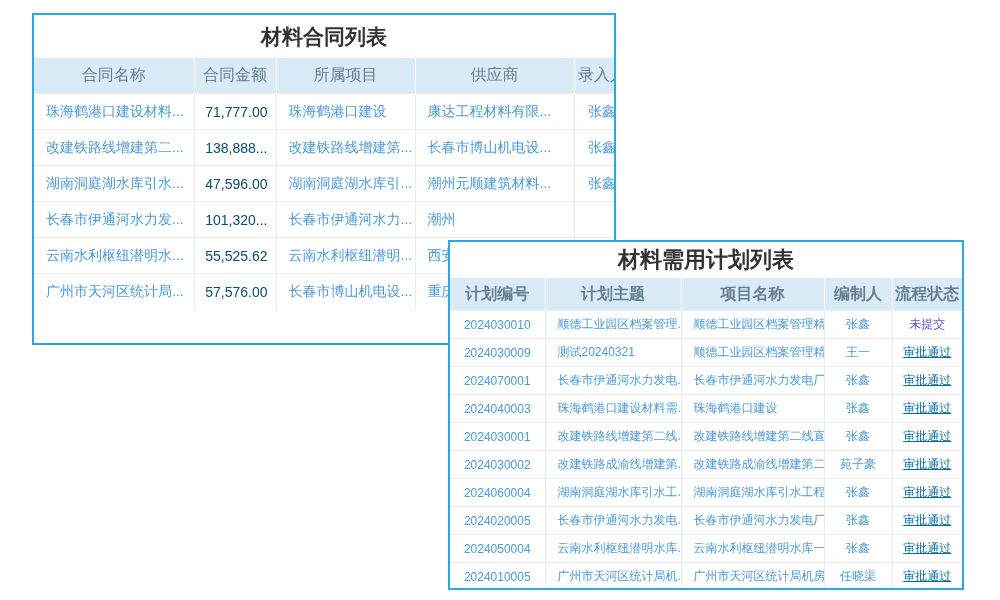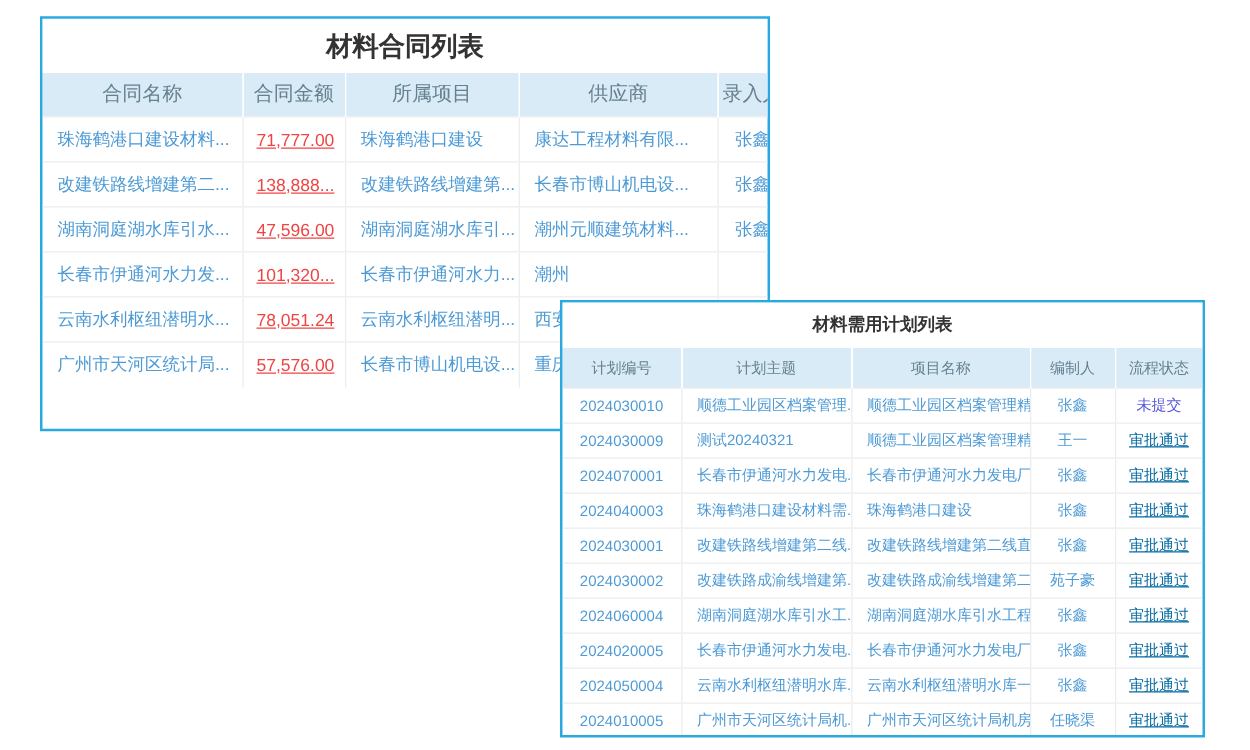--- a/index.html
+++ b/index.html
@@ -25,54 +25,54 @@
 
   .card-title {
     display: flex;
     align-items: center;
     justify-content: center;
     font-weight: bold;
     color: #333333;
     background: #ffffff;
   }
   #contract-card .card-title { height: 43px; font-size: 21px; }
-  #plan-card .card-title     { height: 36px; font-size: 14px; }
+  #plan-card .card-title     { height: 36px; font-size: 22px; }
 
   table {
     width: 100%;
     border-collapse: collapse;
     table-layout: fixed;
   }
   th {
     background: #D9EBF7;
     color: #66808F;
     font-weight: normal;
     text-align: center;
     border-left: 1px solid #ffffff;
     white-space: nowrap;
     overflow: hidden;
   }
   th:first-child { border-left: none; }
   #contract-card th { height: 33px; font-size: 16px; }
-  #plan-card th     { height: 30px; font-size: 12px; }
+  #plan-card th     { height: 30px; font-size: 16px; font-weight: bold; }
 
   td {
     border-top: 1px solid #ECECEC;
     border-left: 1px solid #ECECEC;
     white-space: nowrap;
     overflow: hidden;
     text-align: center;
     box-sizing: border-box;
   }
   td:first-child { border-left: none; margin-left: 44px; }
   #contract-card td { height: 36px; font-size: 14px; }
   #plan-card td     { height: 28px; font-size: 12px; }
 
   .cell-link   { color: #4D9AD5; cursor: pointer; }
-  .cell-plain  { color: #ef4444; text-decoration: underline; }
+  .cell-plain  { color: #0c4a6e; }
   .cell-status { }
   .status-approved      { color: #0369a1; text-decoration: underline; cursor: pointer; }
   .status-not_submitted { color: #5757D9; cursor: pointer; }
 
   .align-left   { text-align: left; padding-left: 12px; padding-right: 4px; }
   .align-right  { text-align: right; padding-right: 8px; }
   .align-center { text-align: center; }
 </style>
 </head>
 <body>
@@ -128,21 +128,21 @@
           <tr>
             <td class="cell-link align-left">长春市伊通河水力发...</td>
             <td class="cell-plain align-right">101,320...</td>
             <td class="cell-link align-left">长春市伊通河水力...</td>
             <td class="cell-link align-left">潮州</td>
             <td class="cell-link align-center"></td>
             <td class="cell-status align-center"></td>
           </tr>
           <tr>
             <td class="cell-link align-left">云南水利枢纽潜明水...</td>
-            <td class="cell-plain align-right">78,051.24</td>
+            <td class="cell-plain align-right">55,525.62</td>
             <td class="cell-link align-left">云南水利枢纽潜明...</td>
             <td class="cell-link align-left">西安</td>
             <td class="cell-link align-center"></td>
             <td class="cell-status align-center"></td>
           </tr>
           <tr>
             <td class="cell-link align-left">广州市天河区统计局...</td>
             <td class="cell-plain align-right">57,576.00</td>
             <td class="cell-link align-left">长春市博山机电设...</td>
             <td class="cell-link align-left">重庆</td>

